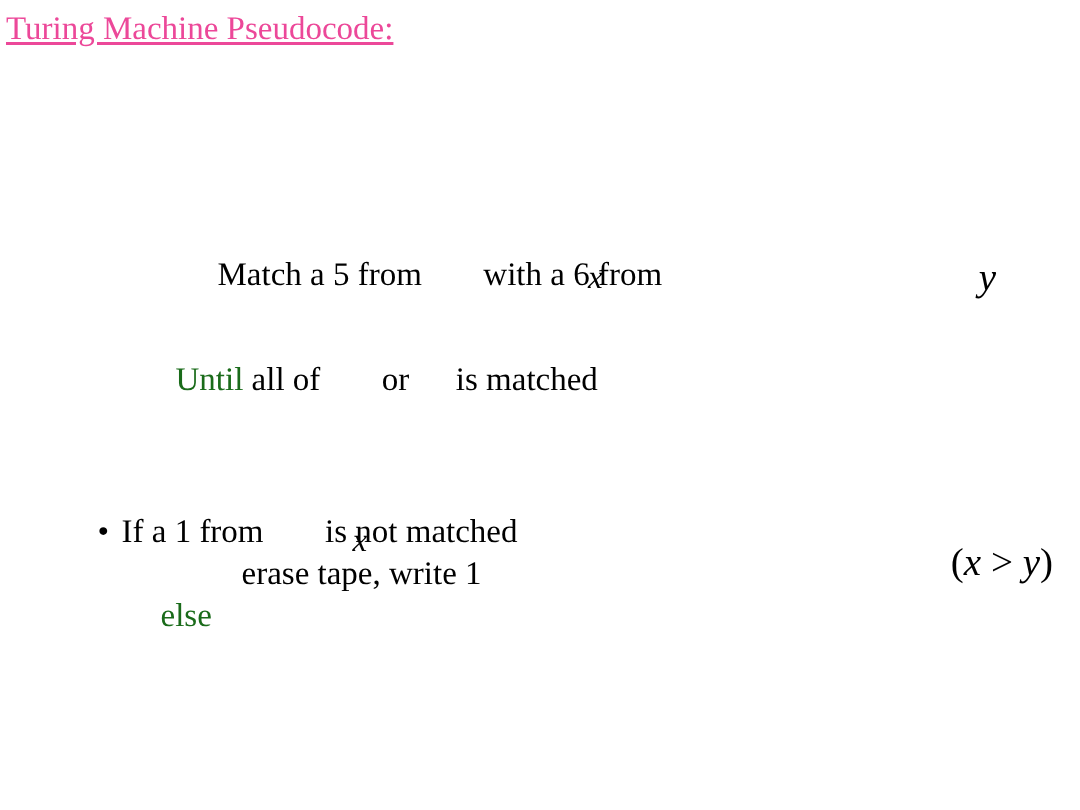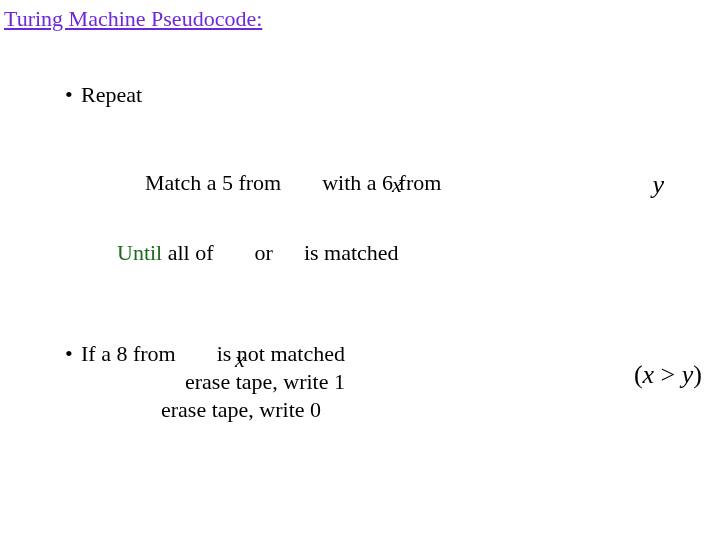--- a/index.html
+++ b/index.html
@@ -16,21 +16,21 @@
     position: relative;
     width: 720px;
     height: 540px;
   }
   .title {
     position: absolute;
     left: 4px;
     top: 6px;
     font-size: 22px;
     text-decoration: underline;
-    color: #6d28d9; 
+    color: #ec4899; 
   }
   .bullet-repeat {
     position: absolute;
     left: 65px;
     top: 82px;
     font-size: 22px;
     color: #000;
   }
   .bullet-repeat .dot {
     display: inline-block;
@@ -56,21 +56,21 @@
     top: 340px;
     font-size: 22px;
     line-height: 28px;
   }
   .bullet-if .dot {
     display: inline-block;
     width: 10px;
     margin-right: 6px;
   }
   .else-kw { color: #1a6b1a; }
-  .erase1 { padding-left: 96px; text-align: right; }
+  .erase1 { padding-left: 96px; }
   .elseline { padding-left: 42px; }
   .erase0 { padding-left: 96px; }
   
   .mathvar {
     font-family: "Times New Roman", serif;
     font-style: italic;
     font-size: 22px;
   }
   .math-x-inline {
     position: relative;
@@ -102,48 +102,45 @@
   .space-gap { display:inline-block; width: 30px; }
   .space-gap-sm { display:inline-block; width: 20px; }
 </style>
 </head>
 <body>
 
 <div class="slide">
 
   <div class="title">Turing Machine Pseudocode:</div>
 
-  <div class="bullet-repeat">
-    <span class="dot">•</span><span>Repeat</span>
-  </div>
 
   <div class="line-match">
     <span>Match a 5 from</span>
     <span class="space-gap"></span>
     <span>with a 6 from</span>
     <span class="mathvar math-x-inline" style="position:absolute; left:247px; top:2px;">x</span>
   </div>
 
   <div class="line-until">
     <span class="until">Until</span><span> all  of</span>
     <span class="space-gap"></span>
     <span>or</span>
     <span class="space-gap-sm"></span>
     <span>is matched</span>
   </div>
 
   <div class="bullet-if">
     <div>
-      <span class="dot">•</span><span>If a 8 from</span>
+      <span class="dot">•</span><span>If a 1 from</span>
       <span class="space-gap"></span>
       <span>is not matched</span>
       <span class="mathvar math-x-inline" style="position:absolute; left:170px; top:6px;">x</span>
     </div>
     <div class="erase1">erase tape, write 1</div>
-    <div class="erase0">erase tape, write 0</div>
+    <div class="elseline"><span class="else-kw">else</span></div>
   </div>
 
   <div class="math-y-side">y</div>
 
   <div class="paren-xy-1">
     <span class="sym">(</span><span>x</span> <span class="sym">&gt;</span> <span>y</span><span class="sym">)</span>
   </div>
 
 
 </div>

